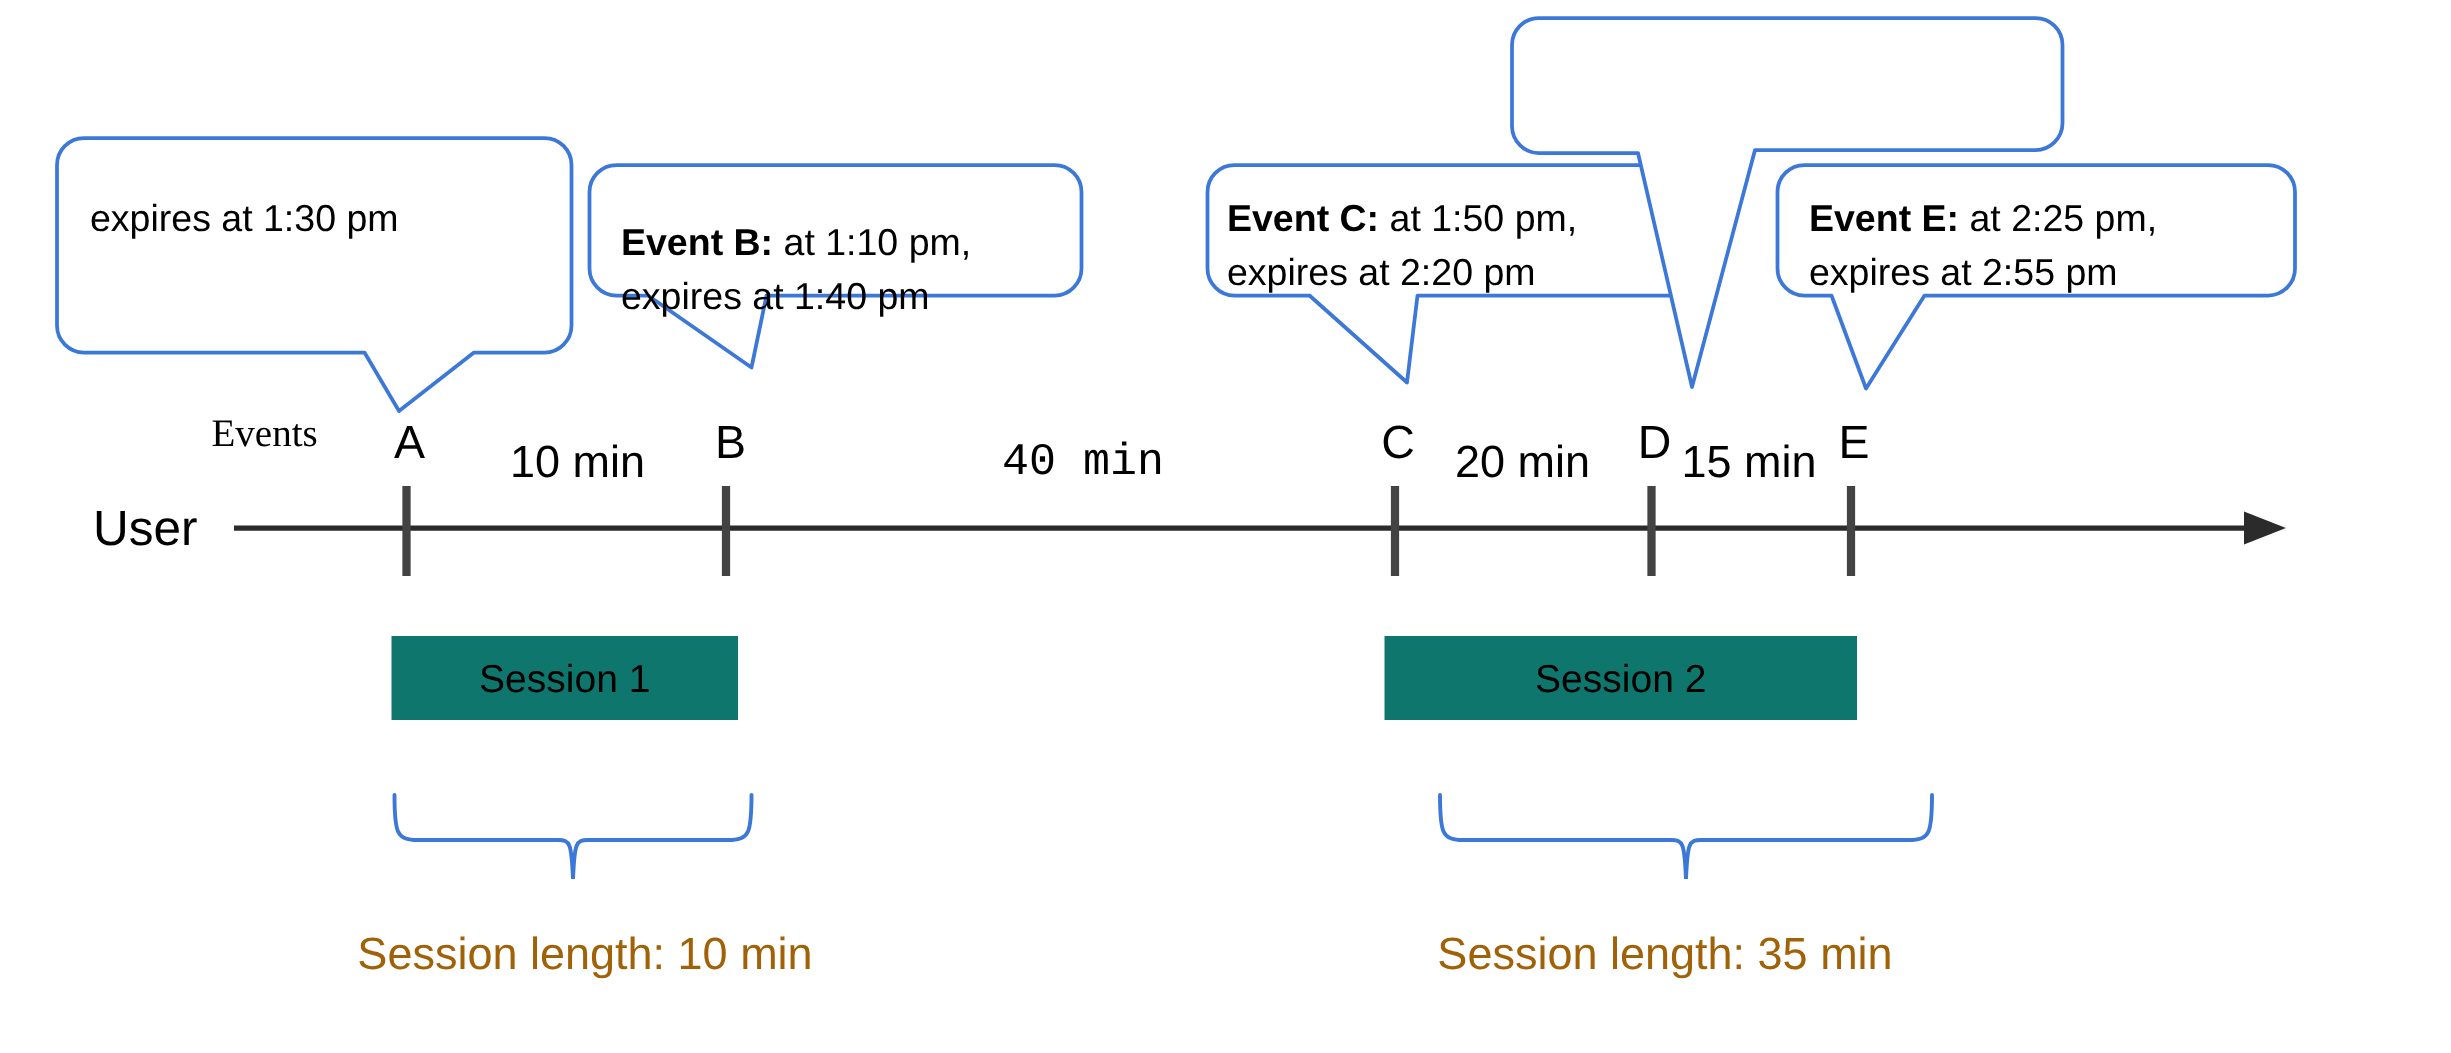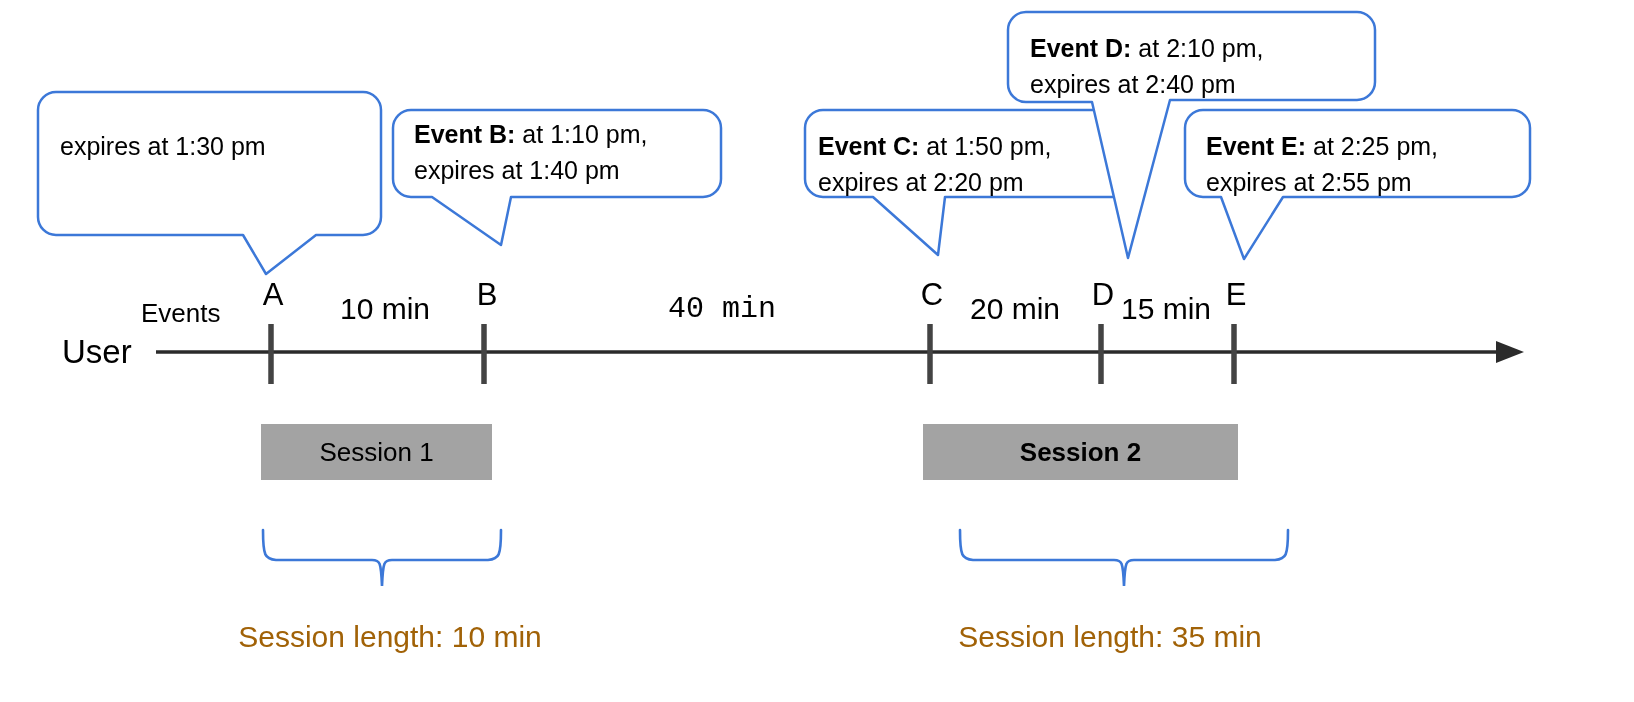--- a/index.html
+++ b/index.html
@@ -59,21 +59,21 @@
   .gap-label {
     position: absolute;
     font-size: 30px;
     color: #000000;
     text-align: center;
     white-space: nowrap;
     transform: translateX(-50%);
   }
   .session-bar {
     position: absolute;
-    background: #a3a3a3;
+    background: #0f766e;
     display: flex;
     align-items: center;
     justify-content: center;
     font-size: 26px;
     color: #000000;
   }
   .session-length {
     position: absolute;
     font-size: 30px;
     color: #a16207;
@@ -126,57 +126,53 @@
              C 383,562 384,560 392,560 L 488,560 C 499,559 501,556 501,530" fill="none" stroke="#3c78d8" stroke-width="2.6" stroke-linecap="round"></path>
 
     <path d="M 960,530 C 960,556 962,559 973,560 L 1114,560 C 1122,560 1123,562 1124,586
              C 1125,562 1126,560 1134,560 L 1275,560 C 1286,559 1288,556 1288,530" fill="none" stroke="#3c78d8" stroke-width="2.6" stroke-linecap="round"></path>
   </svg>
 
   <div class="callout-text" style="left:60px; top:128px;">
     <div>expires at 1:30 pm</div>
   </div>
 
-  <div class="callout-text" style="left:414px; top:116px;">
+  <div class="callout-text" style="left:414px; top:144px;">
     <div><span class="ev">Event B:</span><span> at 1:10 pm,</span></div>
     <div>expires at 1:40 pm</div>
   </div>
 
   <div class="callout-text" style="left:818px; top:128px;">
     <div><span class="ev">Event C:</span><span> at 1:50 pm,</span></div>
     <div>expires at 2:20 pm</div>
   </div>
 
-  <div class="callout-text" style="left:1030px; top:30px;">
-    <div><span class="ev">Event D:</span><span> at 2:10 pm,</span></div>
-    <div>expires at 2:40 pm</div>
-  </div>
 
   <div class="callout-text" style="left:1206px; top:128px;">
     <div><span class="ev">Event E:</span><span> at 2:25 pm,</span></div>
     <div>expires at 2:55 pm</div>
   </div>
 
   <div class="axis-label" style="left:62px; top:333px;">User</div>
-  <div class="events-label" style="left:141px; top:298px;">Events</div>
+  <div class="events-label" style="left:141px; top:274px;font-family:Liberation Serif, serif;">Events</div>
 
   <div class="tick-letter" style="left:273px; top:277px;">A</div>
   <div class="tick-letter" style="left:487px; top:277px;">B</div>
   <div class="tick-letter" style="left:932px; top:277px;">C</div>
   <div class="tick-letter" style="left:1103px; top:277px;">D</div>
   <div class="tick-letter" style="left:1236px; top:277px;">E</div>
 
   <div class="gap-label" style="left:385px; top:292px;">10 min</div>
   <div class="gap-label" style="left:722px; top:292px;font-family:Liberation Mono, monospace;">40 min</div>
   <div class="gap-label" style="left:1015px; top:292px;">20 min</div>
   <div class="gap-label" style="left:1166px; top:292px;">15 min</div>
 
   <div class="session-bar" style="left:261px; top:424px; width:231px; height:56px;">
     <span>Session 1</span>
   </div>
-  <div class="session-bar" style="left:923px; top:424px; width:315px; height:56px;font-weight:bold;">
+  <div class="session-bar" style="left:923px; top:424px; width:315px; height:56px;">
     <span>Session 2</span>
   </div>
 
   <div class="session-length" style="left:390px; top:620px;">Session length: 10 min</div>
   <div class="session-length" style="left:1110px; top:620px;">Session length: 35 min</div>
 
 </div>
 
 </body></html>

